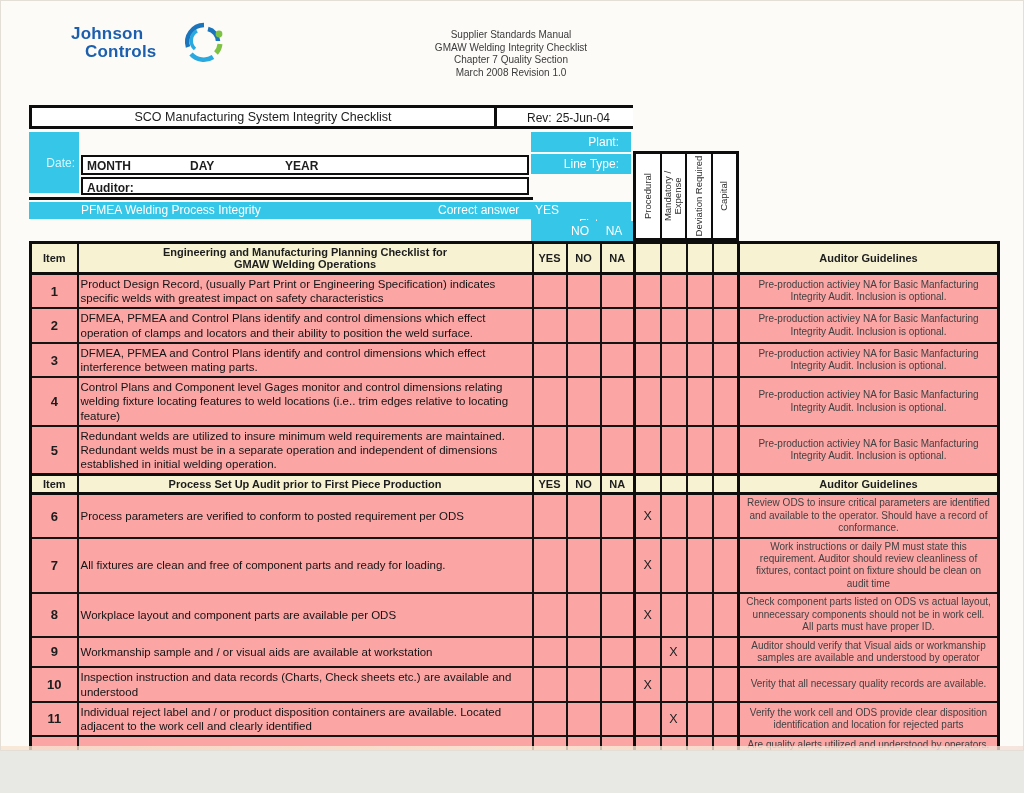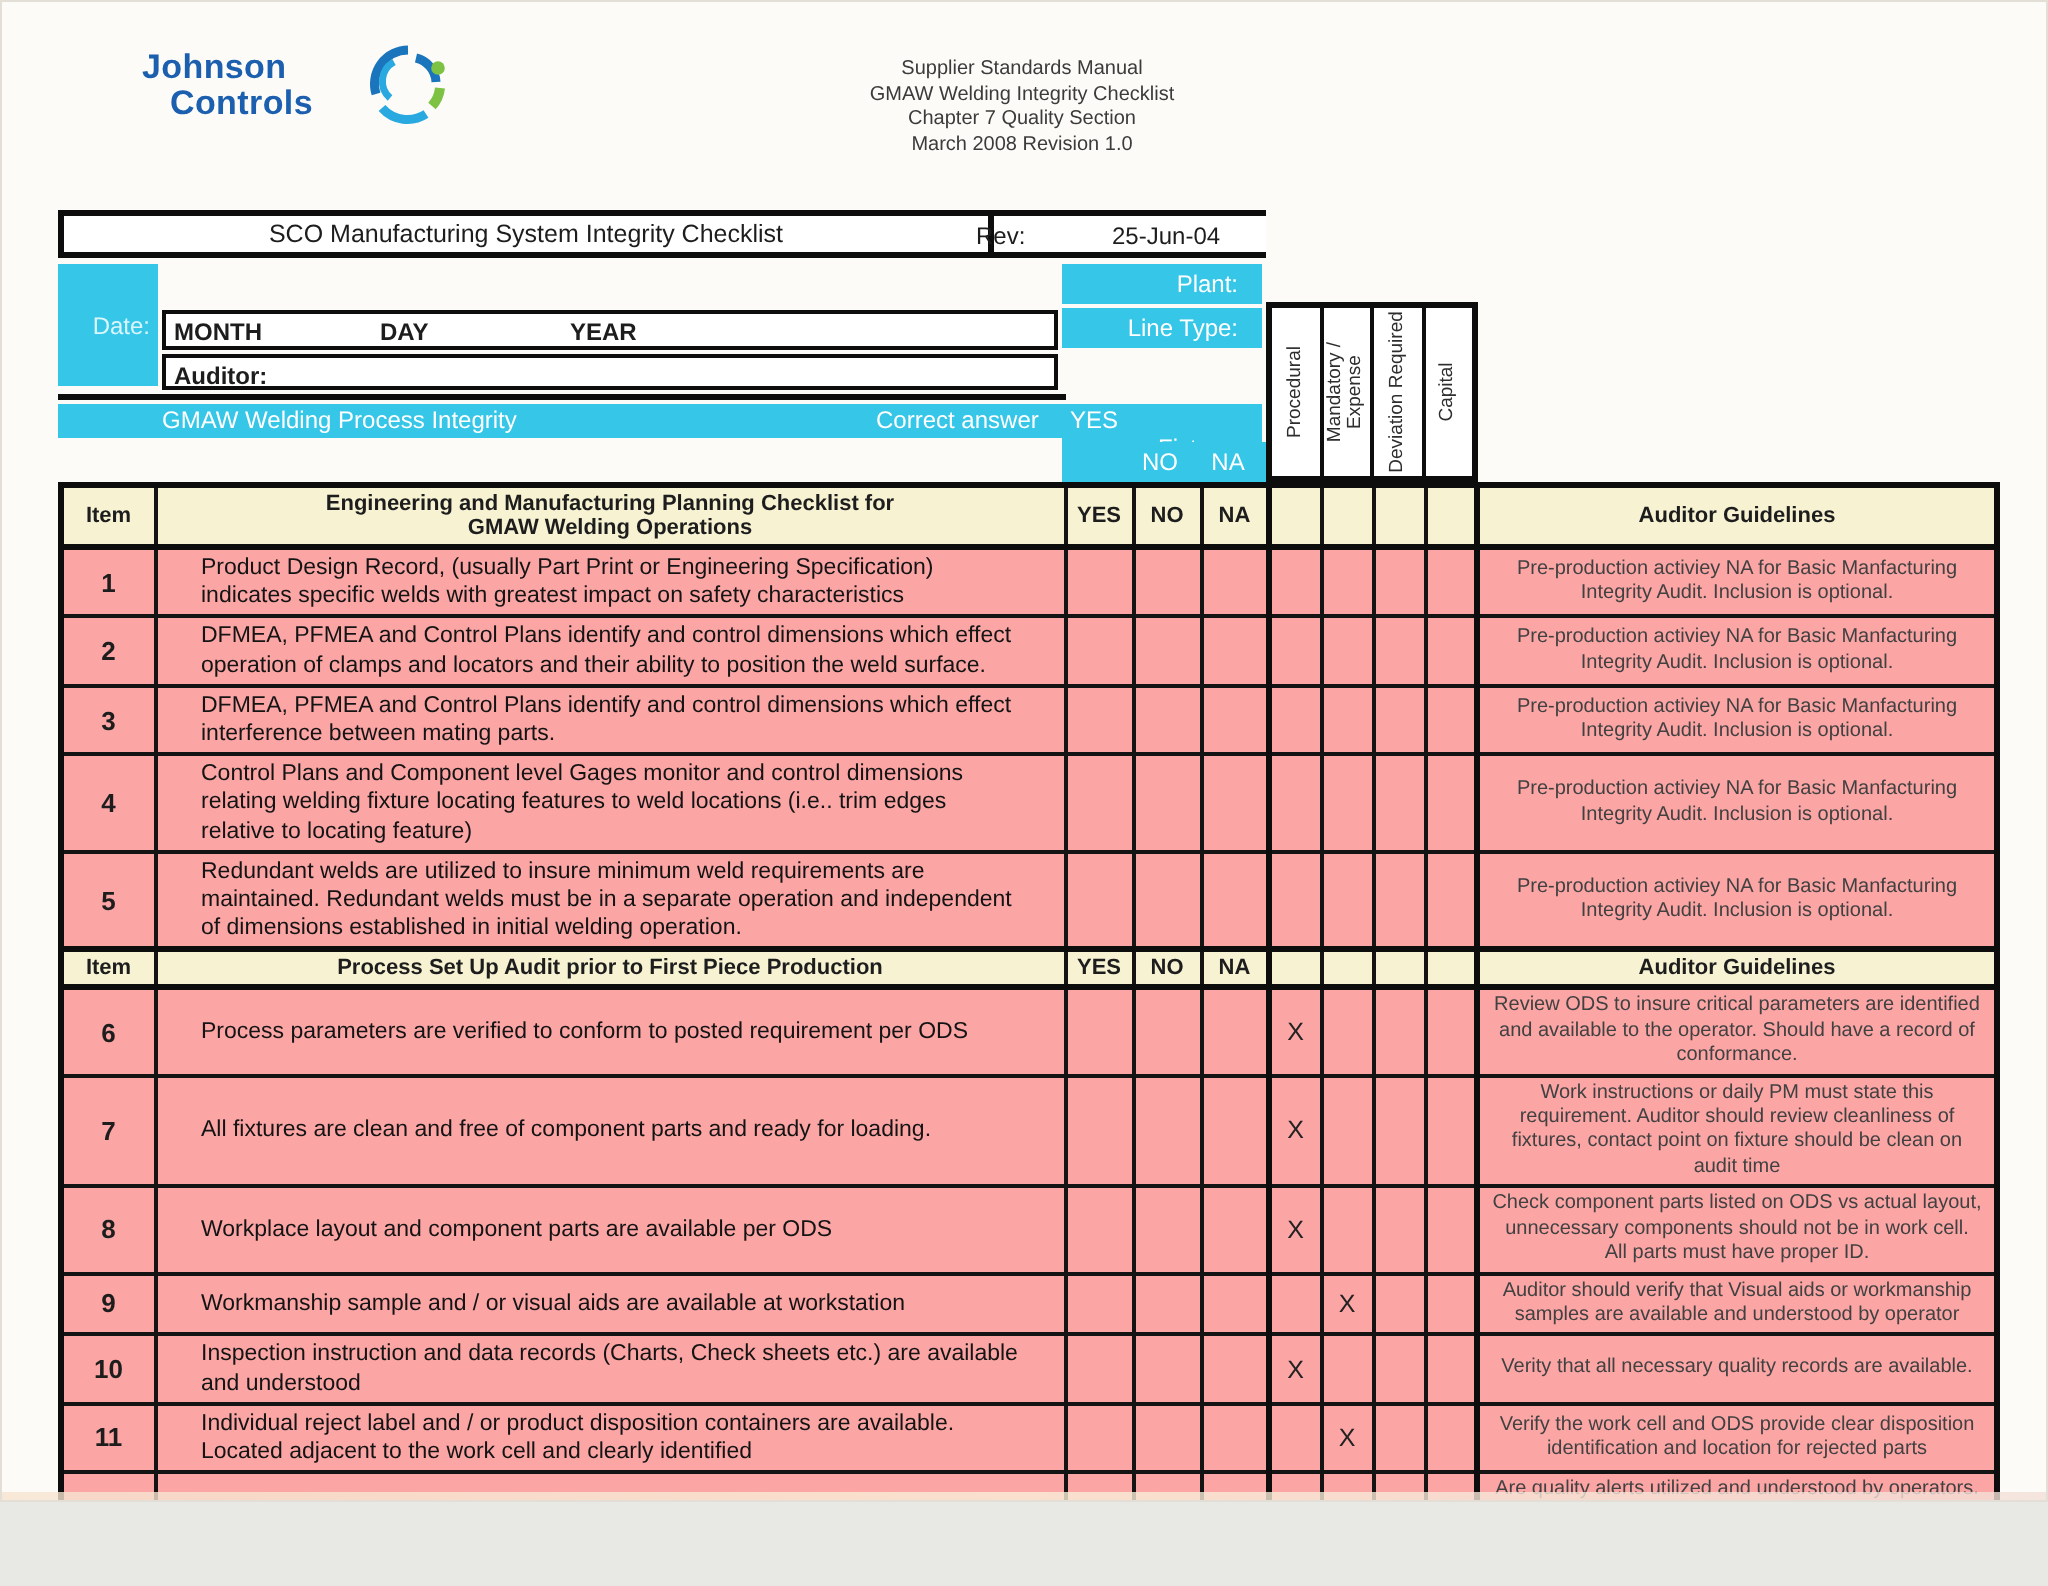--- a/index.html
+++ b/index.html
@@ -18,21 +18,21 @@
   .logo-text .l2 { padding-left:14px; }
   .logo-swirl { position:absolute; left:112px; top:-4px; }
   .doc-info { position:absolute; left:380px; top:28px; width:260px; text-align:center;
     font-size:10px; line-height:12.5px; color:#3b3b3b; }
   
   .title-strip { position:absolute; left:28px; top:104px; width:604px; height:24px;
     border-top:3px solid #0d0d0d; border-bottom:3px solid #0d0d0d; background:#fff; }
   .title-box { position:absolute; left:0; top:0; bottom:0; width:468px;
     border-left:3px solid #0d0d0d; border-right:3px solid #0d0d0d;
     display:flex; align-items:center; justify-content:center; font-size:12.5px; }
-  .rev-label { position:absolute; left:459px; top:3px; font-size:12px; }
+  .rev-label { position:absolute; left:498px; top:3px; font-size:12px; }
   .rev-value { position:absolute; left:527px; top:3px; font-size:12px; }
   
   .cyan { background:var(--cyan); color:#fff; font-weight:normal; }
   .date-cell { position:absolute; left:28px; top:131px; width:50px; height:61px;
     display:flex; align-items:center; justify-content:flex-end; padding-right:4px; font-size:12px; color:#d9f6fc;}
   .form-row { position:absolute; left:80px; width:448px; background:#fff;
     border:2px solid #0d0d0d; font-size:12px; font-weight:bold; }
   .form-row span { position:absolute; top:2px; }
   .row-station { top:131px; height:21px; }
   .row-month   { top:154px; height:20px; }
@@ -63,21 +63,21 @@
   
   table.checklist { position:absolute; left:28px; top:240px; width:968px;
     border-collapse:collapse; table-layout:fixed; background:#fca5a5;
     border:3px solid #0d0d0d; }
   .checklist td, .checklist th { border:2px solid #141414; vertical-align:middle; }
   .checklist tr.sec-header th { background:var(--cream);
     border-top:3px solid #0d0d0d; border-bottom:3px solid #0d0d0d;
     font-size:11px; padding:2px 2px; }
   .checklist th.section-title { font-size:10.5px; line-height:12px;margin-left:37px; }
   .checklist td.item { font-weight:bold; font-size:13px; text-align:center; }
-  .checklist td.desc { font-size:11.5px; line-height:14.2px; padding:2px 22px; color:#141414;}
+  .checklist td.desc { font-size:11.5px; line-height:14.2px; padding:2px 2px; color:#141414;}
   .checklist td.cat  { text-align:center; font-size:12.5px; color:#222; }
   .checklist .col-cat-first { border-left:3px solid #0d0d0d; }
   .checklist .col-guide-b   { border-left:3px solid #0d0d0d; }
   .checklist td.guide { font-size:10px; line-height:12.4px; color:#414141;
     text-align:center; padding:2px 6px; }
   
   .footer-filename { position:absolute; left:70px; top:756px; width:930px;
     text-align:center; font-size:10px; color:#555; }
   .footer-page { position:absolute; right:84px; top:756px; font-size:10px; color:#555; }
 </style>
@@ -127,21 +127,21 @@
     <span style="left:4px">Auditor:</span>
   </div>
 
   <div class="rcell plant-cell cyan">Plant:</div>
   <div class="rcell line-cell cyan">Line Type:</div>
   <div class="rcell fixture-cell cyan">Fixture:</div>
 
   <div class="hline"></div>
 
   <div class="gmaw-band cyan">
-    <span class="band-title">GMAW Welding Process Integrity</span>
+    <span class="band-title">PFMEA Welding Process Integrity</span>
     <span class="ca-label">Correct answer</span>
     <span class="ca-value">YES</span>
   </div>
 
   <div class="nona-strip cyan">
     <span class="no-label">NO</span>
     <span class="na-label">NA</span>
   </div>
 
   <div class="rotated-box">

